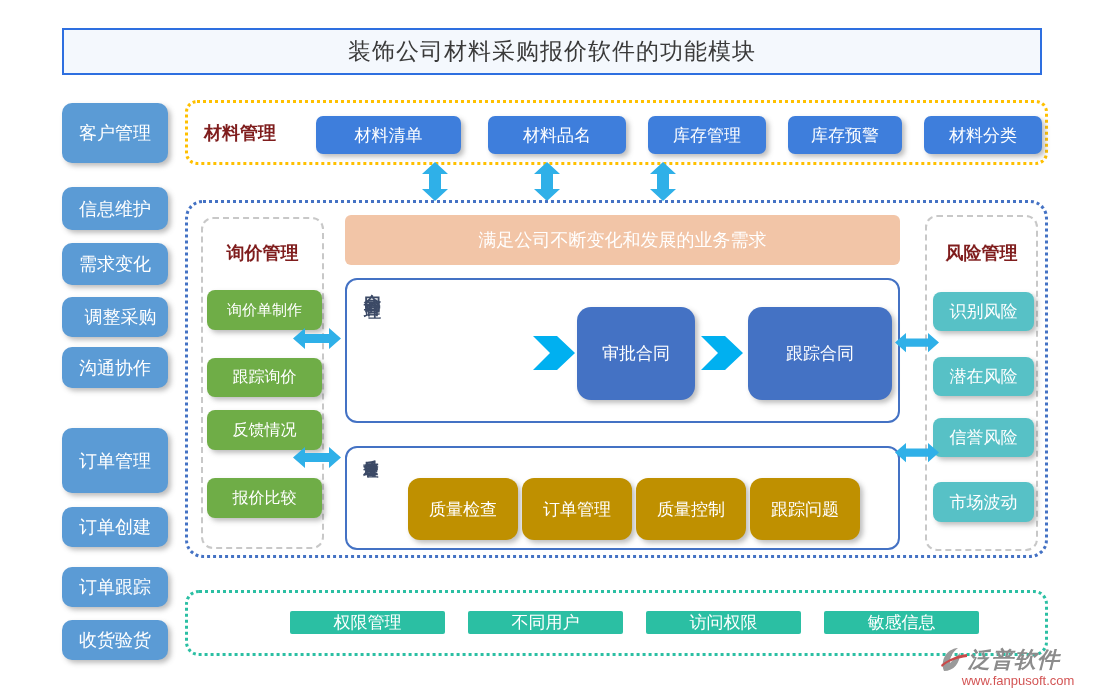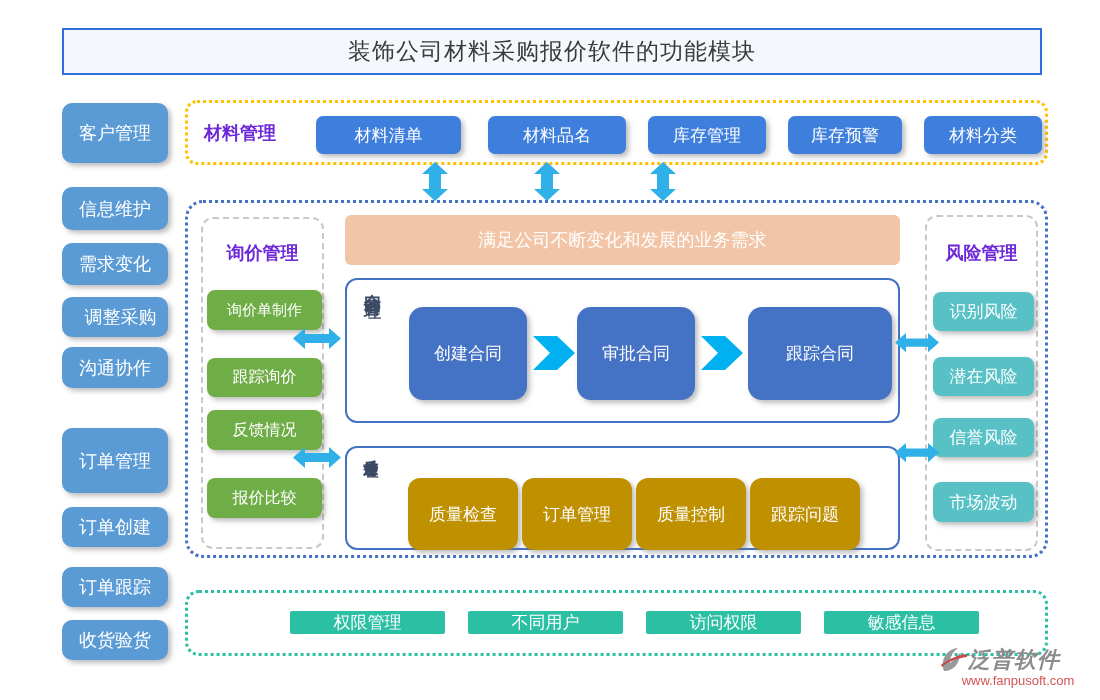--- a/index.html
+++ b/index.html
@@ -35,21 +35,21 @@
     left: 62px; width: 106px;
     background: #5b9bd5; border-radius: 10px;
     font-size: 18px;
   }
 
   .materials-section {
     left: 185px; top: 100px; width: 863px; height: 65px;
     border: 3px dotted #ffc000; border-radius: 12px;
   }
   .section-label {
-    color: #6d28d9; font-weight: bold; font-size: 18px;
+    color: #7f1d1d; font-weight: bold; font-size: 18px;
   }
   .mat-btn {
     top: 13px; height: 38px;
     background: #3e7edc; border-radius: 7px; font-size: 17px;
   }
 
   .main-section {
     left: 185px; top: 200px; width: 863px; height: 358px;
     border: 3px dotted #4472c4; border-radius: 18px;
   }
@@ -75,21 +75,21 @@
     writing-mode: vertical-rl; text-orientation: upright;
     color: #3c4a66; font-weight: bold; font-size: 17px;
     letter-spacing: 3px;
     display: flex; align-items: center;
   }
   .contract-btn {
     top: 27px; height: 93px;
     background: #4472c4; border-radius: 14px; font-size: 17px;
   }
   .quality-btn {
-    top: 30px; height: 72px; width: 110px;
+    top: 30px; height: 62px; width: 110px;
     background: #bf9000; border-radius: 12px; font-size: 17px;
   }
   .risk-btn {
     left: 6px; width: 101px;
     background: #57c1c6; border-radius: 8px; font-size: 17px;
   }
 
   .perm-section {
     left: 185px; top: 590px; width: 863px; height: 66px;
     border: 3px dotted #2bbfa3; border-radius: 14px;
@@ -158,21 +158,20 @@
       <div class="abs btn inq-btn" style="top:71px;height:40px;font-size:15px;">询价单制作</div>
       <div class="abs btn inq-btn" style="top:139px;height:39px;">跟踪询价</div>
       <div class="abs btn inq-btn" style="top:191px;height:40px;">反馈情况</div>
       <div class="abs btn inq-btn" style="top:259px;height:40px;">报价比较</div>
     </div>
 
     <div class="abs banner">满足公司不断变化和发展的业务需求</div>
 
     <div class="abs white-box" style="top:75px;height:145px;">
       <div class="abs v-label" style="left:14px;top:0;height:145px;">合同管理</div>
-      <div class="abs btn contract-btn" style="left:62px;width:118px;">创建合同</div>
       <svg class="abs" style="left:186px;top:56px;" width="42" height="34" viewBox="0 0 42 34">
           <polygon points="0,0 24,0 42,17 24,34 0,34 17,17" fill="#00b0f0"></polygon>
         </svg>
       <div class="abs btn contract-btn" style="left:230px;width:118px;">审批合同</div>
       <svg class="abs" style="left:354px;top:56px;" width="42" height="34" viewBox="0 0 42 34">
           <polygon points="0,0 24,0 42,17 24,34 0,34 17,17" fill="#00b0f0"></polygon>
         </svg>
       <div class="abs btn contract-btn" style="left:401px;width:144px;">跟踪合同</div>
     </div>
 

